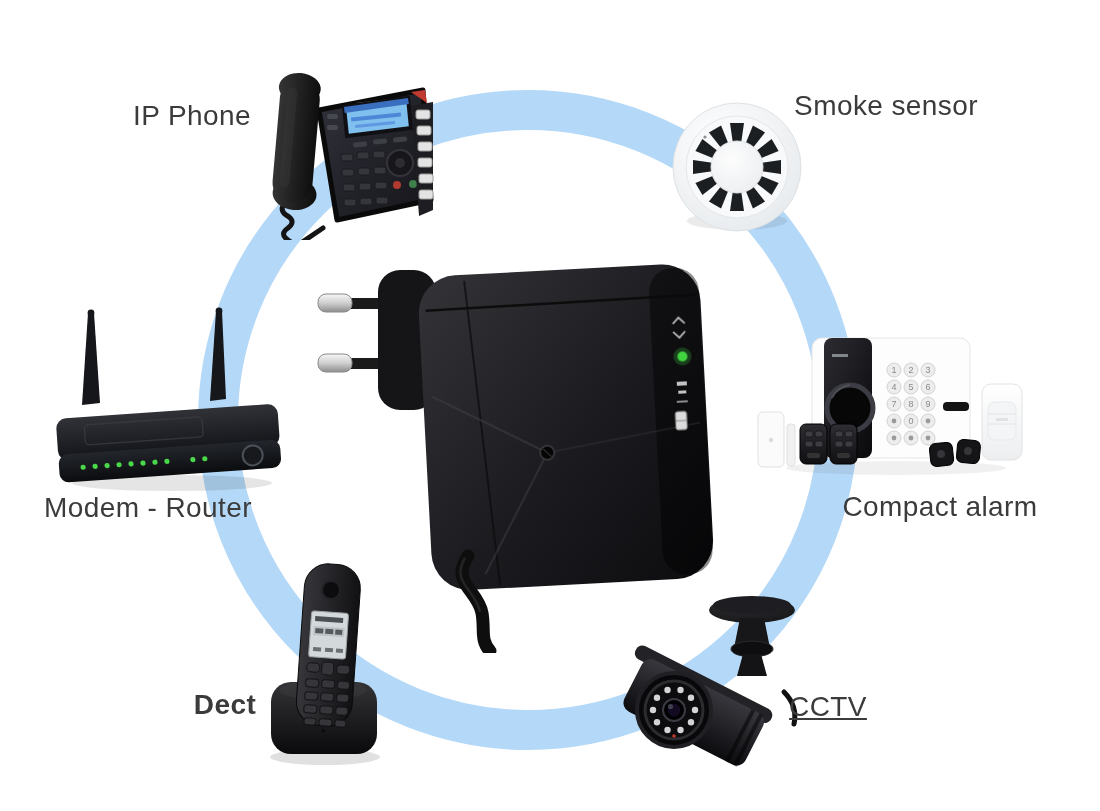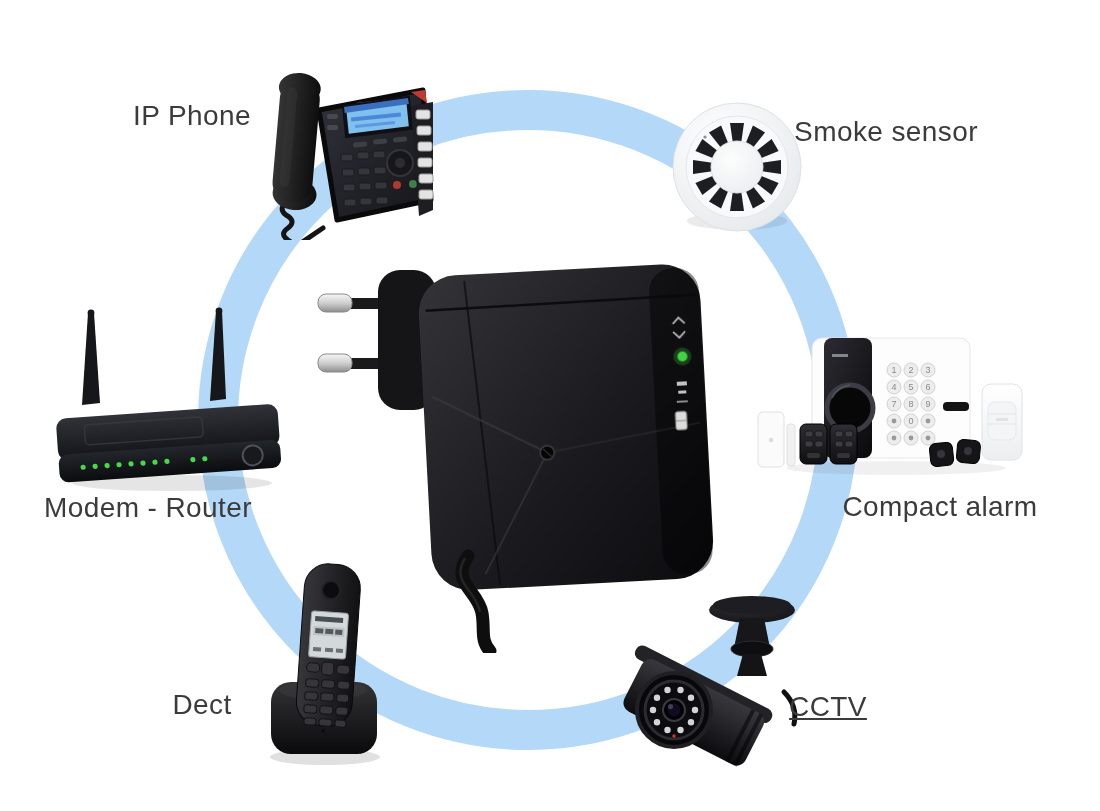--- a/index.html
+++ b/index.html
@@ -422,18 +422,18 @@
         <rect x="376" y="180" width="11" height="18" rx="2" fill="#dcdcdc" stroke="#9e9e9e"></rect>
         <line x1="376" y1="189" x2="387" y2="189" stroke="#8a8a8a"></line>
       </g>
     </g>
 
     <path d="M 168,318 C 150,345 178,352 182,375 C 185,392 180,402 190,413" fill="none" stroke="#0e0e0e" stroke-width="13" stroke-linecap="round"></path>
     <path d="M 165,320 C 150,344 176,352 180,374" fill="none" stroke="#3a3a3a" stroke-width="2.5" opacity=".5"></path>
   </svg>
 
   <div class="node-label" style="left:192px;top:116px;">IP Phone</div>
-  <div class="node-label" style="left:886px;top:132px;">Smoke sensor</div>
+  <div class="node-label" style="left:886px;top:106px;">Smoke sensor</div>
   <div class="node-label" style="left:148px;top:508px;">Modem - Router</div>
   <div class="node-label" style="left:940px;top:507px;">Compact alarm</div>
-  <div class="node-label" style="left:202px;top:705px;">Dect</div>
+  <div class="node-label" style="left:225px;top:705px;font-weight:bold;">Dect</div>
   <div class="node-label" style="left:828px;top:707px;text-decoration:underline;">CCTV</div>
 </div>
 
 </body></html>

